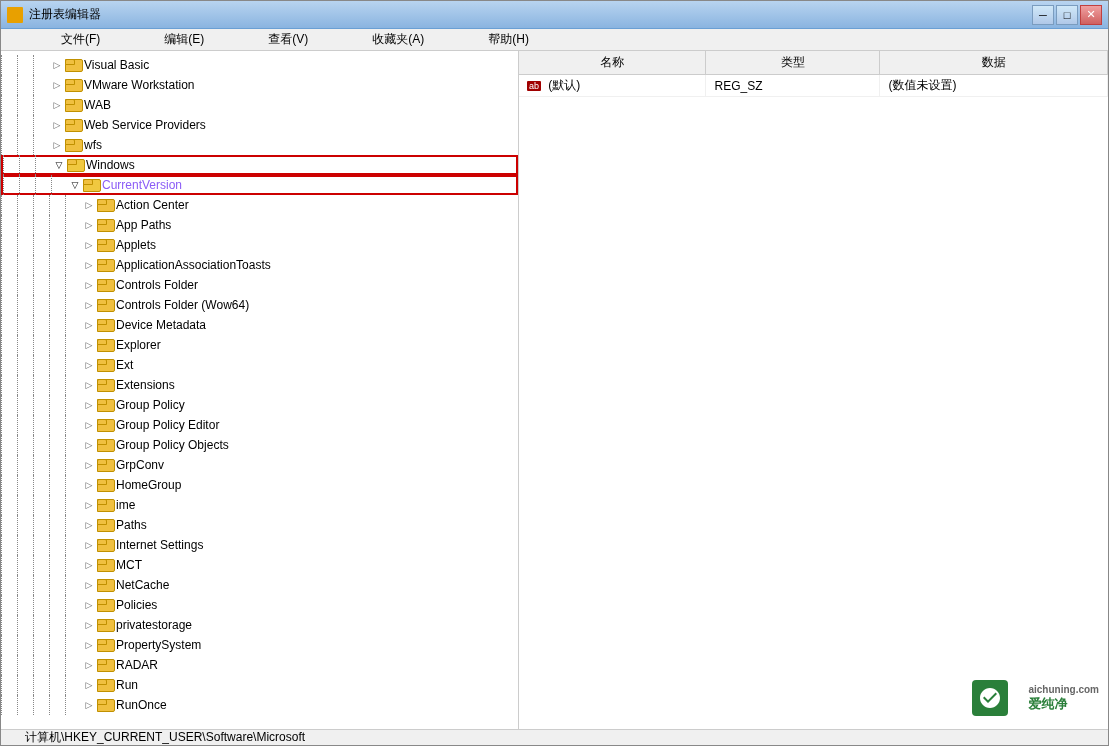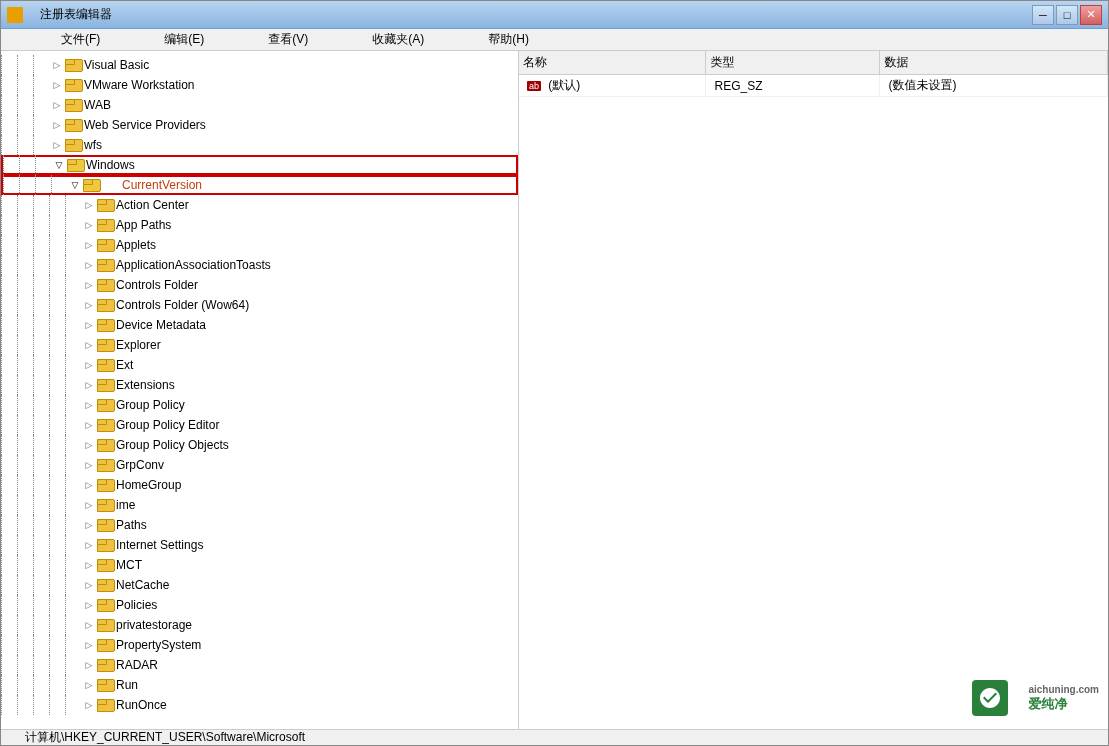--- a/index.html
+++ b/index.html
@@ -24,21 +24,20 @@
     }
 
     .title-bar {
       background: linear-gradient(to bottom, #b8d4f0 0%, #8ab4e0 100%);
       height: 28px;
       display: flex;
       align-items: center;
       padding: 0 6px;
       border-bottom: 1px solid #6a9fd4;
       flex-shrink: 0;
-      gap: 11px;
     }
 
     .title-bar-icon {
       width: 16px;
       height: 16px;
       margin-right: 6px;
       background: #e8a000;
       border-radius: 1px;
     }
 
@@ -134,22 +133,22 @@
       width: 100%;
       border-collapse: collapse;
       font-size: 12px;
     }
 
     .reg-table thead tr {
       background: #f0f0f0;
     }
 
     .reg-table th {
-      text-align: left;
-      padding: 3px 4px;
+      text-align: center;
+      padding: 3px 11px;
       border-bottom: 1px solid #ccc;
       border-right: 1px solid #ccc;
       font-weight: normal;
       white-space: nowrap;
       background: #f0f0f0;
     }
 
     .reg-table td {
       padding: 2px 8px;
       border-bottom: 1px solid #f0f0f0;
@@ -382,21 +381,21 @@
 
         <div class="tree-item" style="border: 2px solid #cc0000; background: white;">
           <div class="indent">
             <div class="v-line"></div>
             <div class="v-line"></div>
             <div class="v-line"></div>
             <div class="v-line"></div>
           </div>
           <div class="expander" style="color:#000;">▽</div>
           <div class="folder-icon open"></div>
-          <span class="item-label" style="color:#c2410c;margin-left:20px;">CurrentVersion</span>
+          <span class="item-label" style="color:#8b5cf6;">CurrentVersion</span>
         </div>
 
         <div class="tree-item">
           <div class="indent">
             <div class="v-line"></div>
             <div class="v-line"></div>
             <div class="v-line"></div>
             <div class="v-line"></div>
             <div class="v-line"></div>
           </div>

